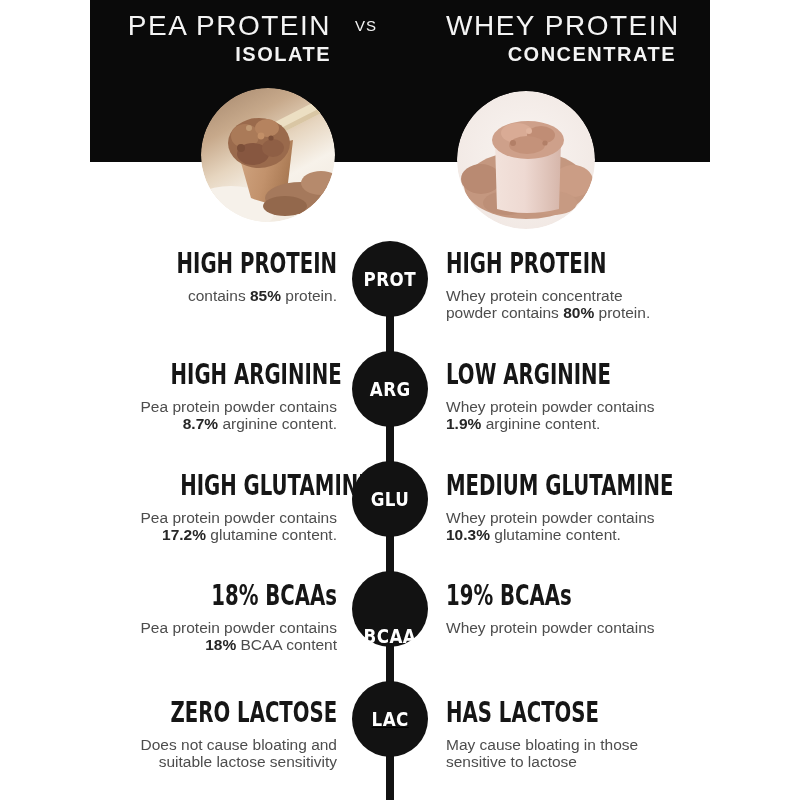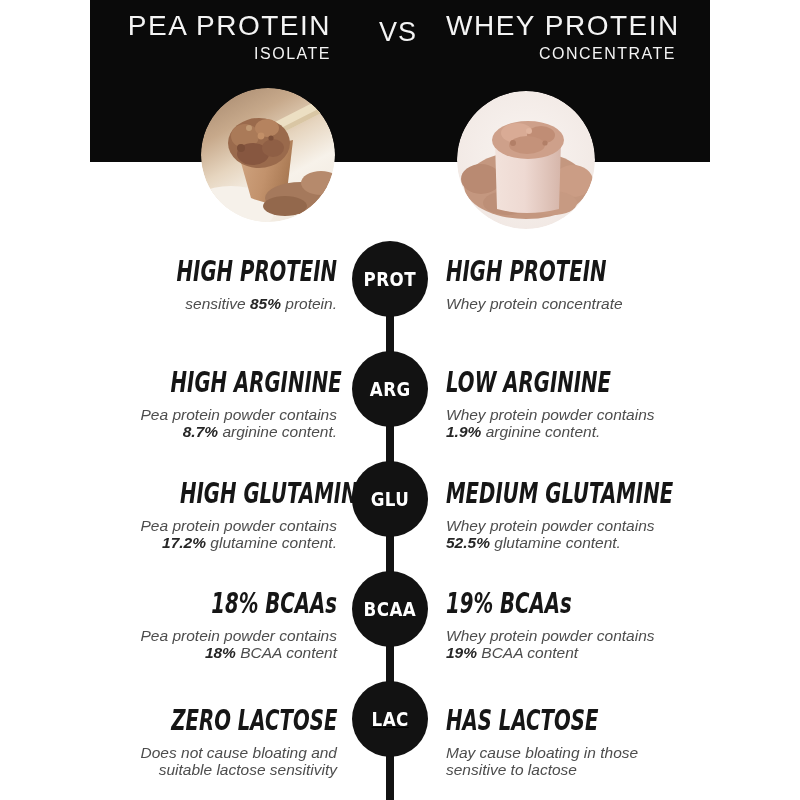--- a/index.html
+++ b/index.html
@@ -4,35 +4,35 @@
 <style>
   html,body{margin:0;padding:0;}
   body{background:#ffffff;font-family:"Liberation Sans", sans-serif;}
   .canvas{position:relative;width:800px;height:800px;margin:0 auto;background:var(--page-bg,#ffffff);overflow:hidden;}
 
   
   .header-band{position:absolute;left:90px;top:0;width:620px;height:162px;background:var(--header-bg,#0a0a0a);z-index:1;}
   .hdr-left{position:absolute;left:90px;top:10px;width:241px;text-align:right;color:var(--header-text,#f4f4f4);z-index:3;}
   .hdr-right{position:absolute;left:446px;top:10px;width:230px;text-align:left;color:var(--header-text,#f4f4f4);z-index:3;}
   .hdr-title{font-size:28px;line-height:32px;letter-spacing:1.5px;font-weight:400;white-space:nowrap;}
-  .hdr-sub{font-size:16px;line-height:24px;letter-spacing:1.5px;font-weight:400;white-space:nowrap;text-align:right;}
-  .vs-label{position:absolute;left:347px;top:17px;width:70px;text-align:right;color:var(--header-text,#f4f4f4);font-size:27px;letter-spacing:1px;z-index:3;}
+  .hdr-sub{font-size:20px;line-height:24px;letter-spacing:1.5px;font-weight:700;white-space:nowrap;text-align:right;}
+  .vs-label{position:absolute;left:355px;top:17px;width:70px;text-align:left;color:var(--header-text,#f4f4f4);font-size:15px;letter-spacing:1px;z-index:3;}
 
   
   .photo{position:absolute;border-radius:50%;overflow:hidden;z-index:2;}
   .photo-left{left:201px;top:88px;width:134px;height:134px;}
   .photo-right{left:457px;top:91px;width:138px;height:138px;}
   .photo svg{display:block;width:100%;height:100%;}
 
   
   .timeline-line{position:absolute;left:386px;top:279px;width:8px;height:521px;background:var(--badge-bg,#121212);z-index:1;}
 
   
   .row{position:absolute;left:0;width:800px;height:110px;z-index:2;}
-  .row-text{position:absolute;top:16px;font-style:italic;}
+  .row-text{position:absolute;top:8px;}
   .row-text.left{left:90px;width:247px;text-align:right;}
   .row-text.right{left:446px;width:240px;text-align:left;}
   .row-title{font-size:29px;line-height:30px;font-weight:bold;color:var(--title-text,#161616);white-space:nowrap;font-family:"DejaVu Sans", sans-serif;}
   .row-title .tx{display:inline-block;transform:scaleX(0.68);}
   .row-text.left .tx{transform-origin:100% 50%;}
   .row-text.right .tx{transform-origin:0 50%;}
   .row-body{margin-top:9px;font-size:15.5px;line-height:17px;color:var(--body-text,#4d4d4d);}
   .row-body .b{font-weight:bold;color:var(--bold-text,#262626);}
   .badge{position:absolute;left:352px;width:76px;height:76px;border-radius:50%;background:var(--badge-bg,#121212);display:flex;align-items:center;justify-content:center;z-index:2;}
   .badge-label{color:#ffffff;font-weight:bold;font-size:19px;letter-spacing:0.5px;transform:scaleX(0.88);font-family:"DejaVu Sans", sans-serif;}
@@ -134,27 +134,28 @@
     </svg>
   </div>
 
   <div class="timeline-line"></div>
 
   <div id="rows-host">
       <div class="row" style="top: 240px;">
         <div class="row-text left">
           <div class="row-title"><span class="tx">HIGH PROTEIN</span></div>
           <div class="row-body">
-            <div class="body-line"><span>sensitive </span><span class="b">85%</span><span> protein.</span></div>
+            <div class="body-line"><span>contains </span><span class="b">85%</span><span> protein.</span></div>
           </div>
         </div>
         <div class="row-text right">
           <div class="row-title"><span class="tx">HIGH PROTEIN</span></div>
           <div class="row-body">
             <div class="body-line"><span>Whey protein concentrate</span></div>
+            <div class="body-line"><span>powder contains </span><span class="b">80%</span><span> protein.</span></div>
           </div>
         </div>
         <div class="badge" style="top: 1px;">
           <span class="badge-label">PROT</span>
         </div>
       </div>
       <div class="row" style="top: 351px;">
         <div class="row-text left">
           <div class="row-title"><span class="tx">HIGH ARGININE</span></div>
           <div class="row-body">
@@ -178,43 +179,42 @@
           <div class="row-title"><span class="tx">HIGH GLUTAMINE</span></div>
           <div class="row-body">
             <div class="body-line"><span>Pea protein powder contains</span></div>
             <div class="body-line"><span class="b">17.2%</span><span> glutamine content.</span></div>
           </div>
         </div>
         <div class="row-text right">
           <div class="row-title"><span class="tx">MEDIUM GLUTAMINE</span></div>
           <div class="row-body">
             <div class="body-line"><span>Whey protein powder contains</span></div>
-            <div class="body-line"><span class="b">52.5%</span><span> glutamine content.</span></div>
+            <div class="body-line"><span class="b">10.3%</span><span> glutamine content.</span></div>
           </div>
         </div>
         <div class="badge" style="top: -1px;">
           <span class="badge-label">GLU</span>
         </div>
       </div>
       <div class="row" style="top: 572px;">
         <div class="row-text left">
           <div class="row-title"><span class="tx">18% BCAAs</span></div>
           <div class="row-body">
             <div class="body-line"><span>Pea protein powder contains</span></div>
             <div class="body-line"><span class="b">18%</span><span> BCAA content</span></div>
           </div>
         </div>
         <div class="row-text right">
           <div class="row-title"><span class="tx">19% BCAAs</span></div>
           <div class="row-body">
             <div class="body-line"><span>Whey protein powder contains</span></div>
-            <div class="body-line"><span class="b">19%</span><span> BCAA content</span></div>
-          </div>
-        </div>
-        <div class="badge" style="top: -1px;">
+          </div>
+        </div>
+        <div class="badge" style="top: -1px; align-items: flex-end;">
           <span class="badge-label">BCAA</span>
         </div>
       </div>
       <div class="row" style="top: 689px;">
         <div class="row-text right">
           <div class="row-title"><span class="tx">HAS LACTOSE</span></div>
           <div class="row-body">
             <div class="body-line"><span>May cause bloating in those</span></div>
             <div class="body-line"><span>sensitive to lactose</span></div>
           </div>

